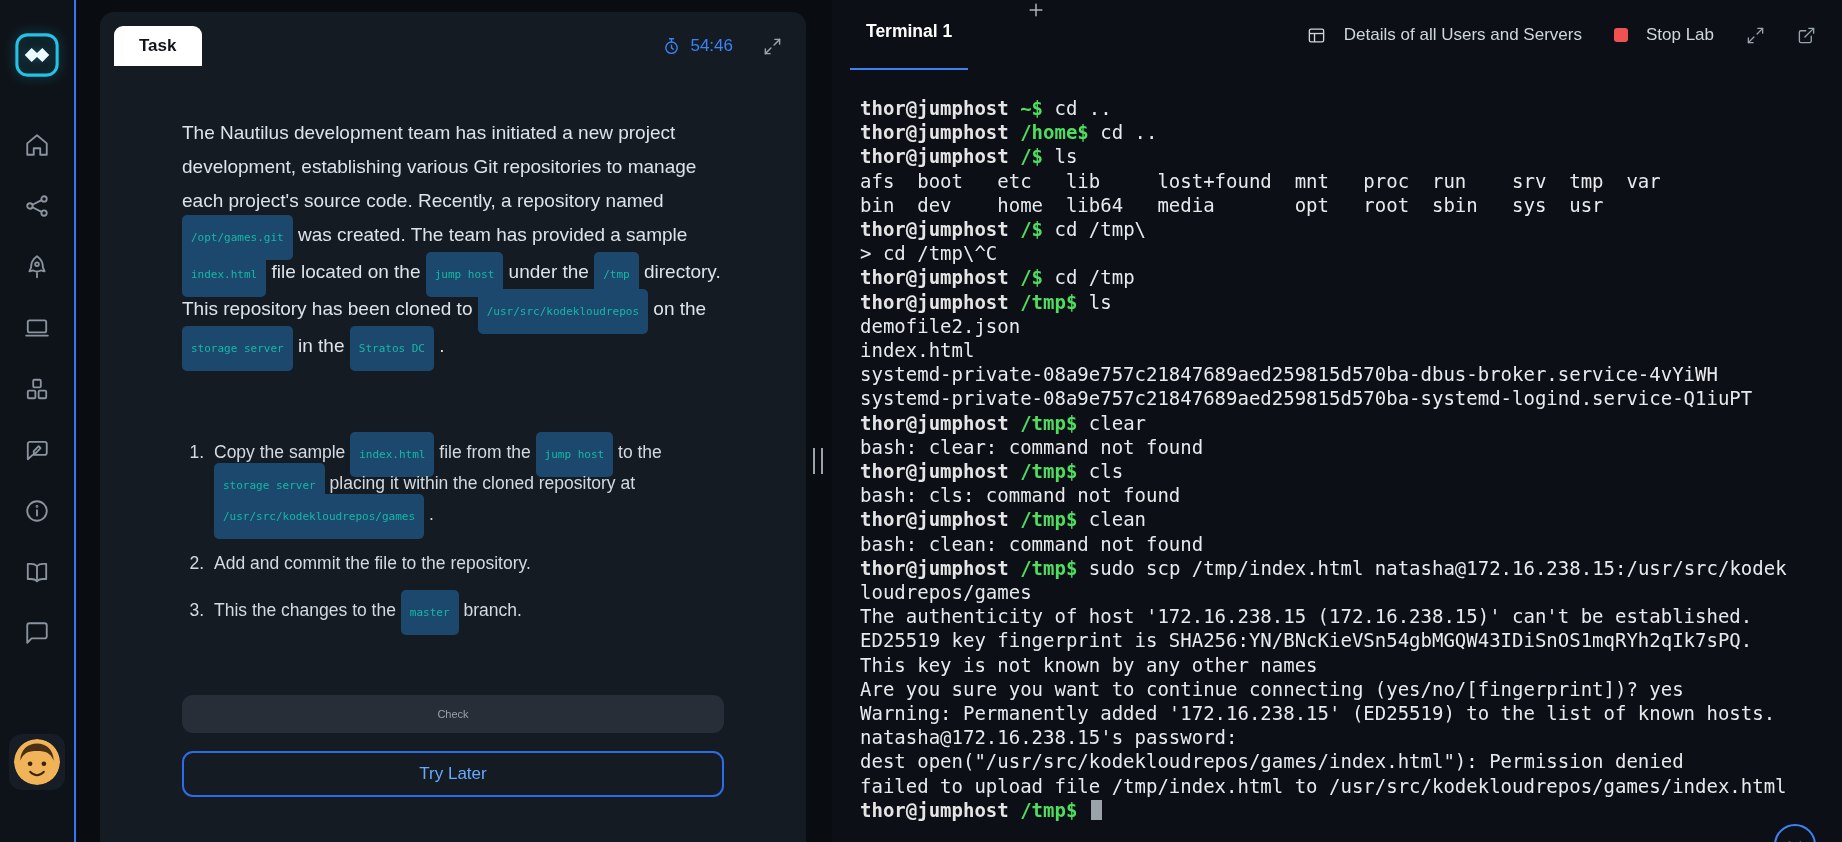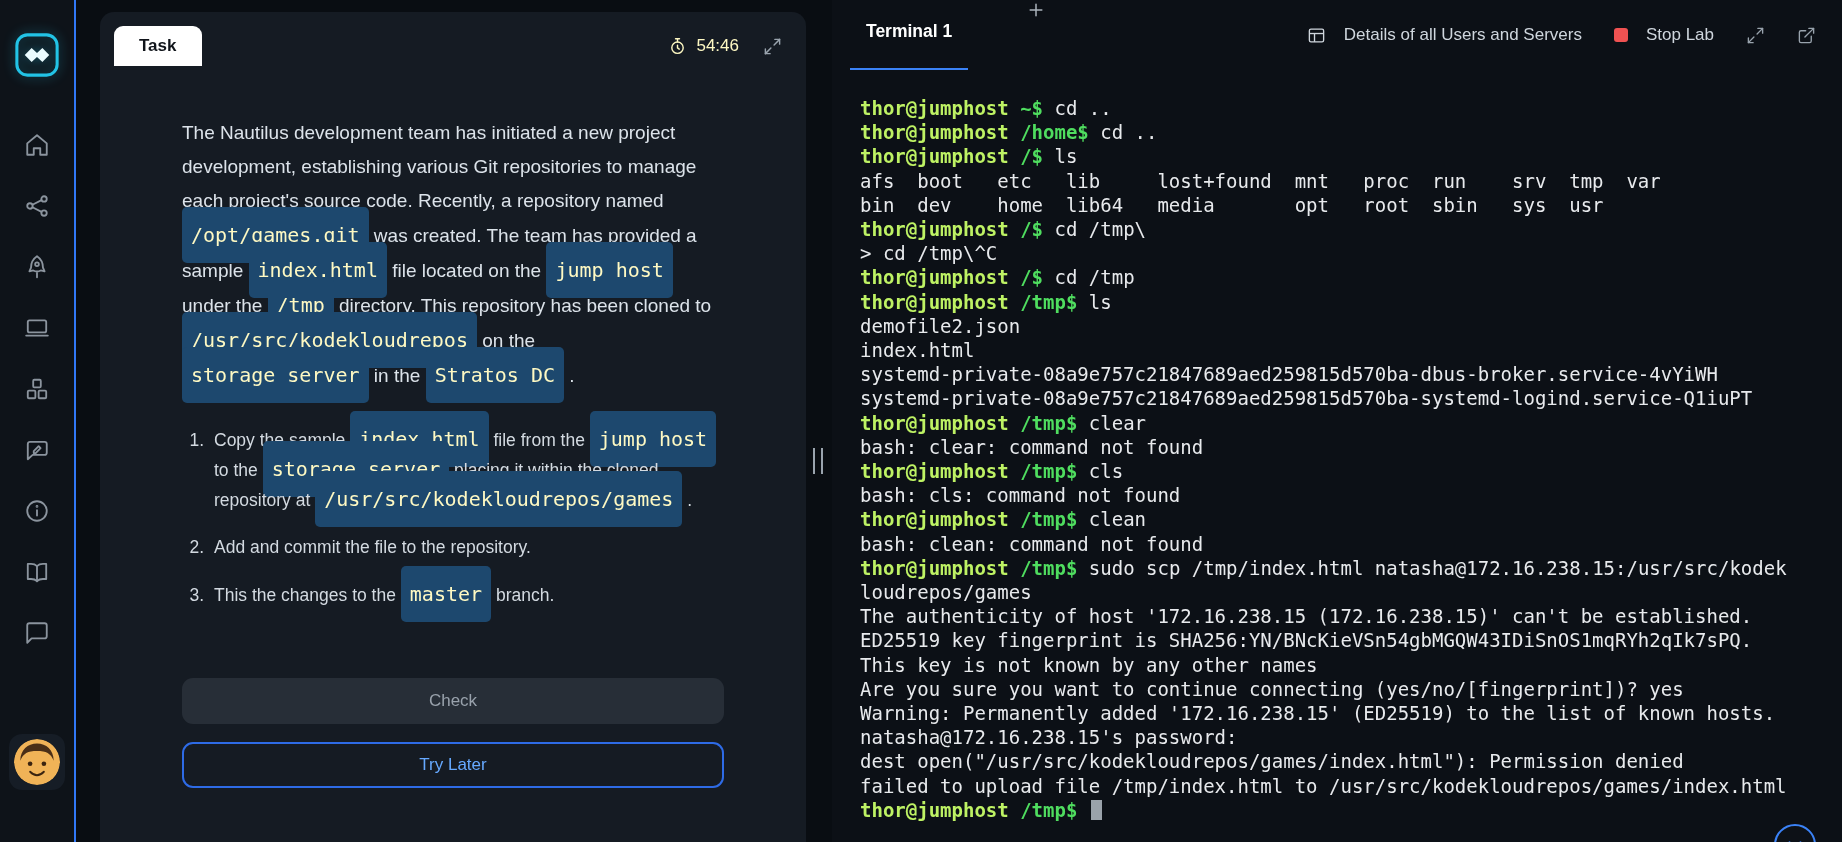--- a/index.html
+++ b/index.html
@@ -16,50 +16,50 @@
   .nav-item svg{display:block}
   .avatar-wrap{margin-top:auto;background:#161d26;border-radius:13px;padding:5px;cursor:pointer}
   .avatar{width:46px;height:46px;border-radius:50%;overflow:hidden;display:block}
 
   
   .task-area{width:756px;flex:none;position:relative;padding:12px 26px 0 24px}
   .task-card{background:#151b23;border-radius:14px 14px 0 0;height:100%;display:flex;flex-direction:column}
   .card-header{display:flex;align-items:center;padding:14px 18px 0 14px}
   .task-tab{background:#ffffff;color:#10141a;font-size:17px;font-weight:700;
     padding:10px 25px;border-radius:9px 9px 0 0;cursor:pointer}
-  .header-right{margin-left:auto;display:flex;align-items:center;gap:24px;color:#fef9c3;padding-right:6px}
+  .header-right{margin-left:auto;display:flex;align-items:center;gap:30px;color:#3b82f6;padding-right:6px}
   .timer{display:flex;align-items:center;gap:9px;font-size:17px}
   .icon-btn{background:none;border:none;color:#99a3ad;cursor:pointer;display:flex;align-items:center}
   .card-body{padding:50px 82px 0}
   .task-desc{font-size:19px;line-height:34px;color:#dce3ea}
-  .chip{font-family:"DejaVu Sans Mono",monospace;font-size:20px;background:#1d486e;color:#fef9c3;
+  .chip{font-family:"DejaVu Sans Mono",monospace;font-size:11px;background:#1d486e;color:#14b8a6;
     padding:16px 9px;border-radius:5px;white-space:nowrap}
-  .task-steps{margin-top:32px;padding-left:27px;color:#d3dae1;font-size:17.5px;line-height:29px}
+  .task-steps{margin-top:72px;padding-left:27px;color:#d3dae1;font-size:17.5px;line-height:29px}
   .task-steps li{margin-bottom:18px;padding-left:5px}
   .check-btn{display:block;width:100%;margin-top:68px;padding:13px 0;background:#272e37;border:none;
-    border-radius:11px;color:#99a2ac;font-size:17px;font-family:"Liberation Sans",sans-serif;cursor:pointer}
+    border-radius:11px;color:#99a2ac;font-size:11px;font-family:"Liberation Sans",sans-serif;cursor:pointer}
   .later-btn{display:block;width:100%;margin-top:18px;padding:11px 12px;background:transparent;
     border:2px solid #2e6be6;border-radius:11px;color:#66a9ff;font-size:17px;font-weight:500;
     font-family:"Liberation Sans",sans-serif;cursor:pointer}
   .resize-handle{position:absolute;right:9px;top:448px;width:10px;height:26px;
     border-left:2px solid #9aa4ae;border-right:2px solid #9aa4ae;cursor:col-resize}
 
   
   .terminal{flex:1;min-width:0;background:#0c1016;display:flex;flex-direction:column;position:relative}
   .term-header{display:flex;height:70px;padding:0 26px 0 18px;flex:none}
   .term-tab{color:#ffffff;font-size:17.5px;font-weight:600;padding:21px 16px 17px;
     border-bottom:2.5px solid #3b82f6;cursor:pointer}
   .add-tab{margin-left:58px;background:none;border:none;color:#aab3bc;cursor:pointer;display:flex}
   .term-actions{margin-left:auto;display:flex;align-items:center;gap:32px;color:#cfd6dd;font-size:17px}
   .action{display:flex;align-items:center;gap:18px;cursor:pointer;white-space:nowrap}
   .stop-square{width:14px;height:14px;background:#f05252;border-radius:3px;display:inline-block}
   .term-body{flex:1;padding:26px 28px 0;font-family:"DejaVu Sans Mono",monospace;font-size:19px;
     line-height:24.2px;color:#e8eaed;white-space:pre;overflow:hidden;cursor:text}
   .term-line{min-height:24.2px}
-  .t-user{color:#bef264;font-weight:bold}
+  .t-user{color:#e5e5e5;font-weight:bold}
   .t-path{color:#4fdd5f;font-weight:bold}
   .cursor{display:inline-block;width:11px;height:20px;background:#9aa2aa;vertical-align:-3px;margin-left:2px}
   .scroll-btn{position:absolute;right:26px;top:824px;width:42px;height:42px;border-radius:50%;
     background:#0d1117;border:2px solid #3b82f6;color:#3b82f6;display:flex;align-items:center;
     justify-content:center;cursor:pointer}
 </style>
 </head>
 <body>
 
 <div class="app">

